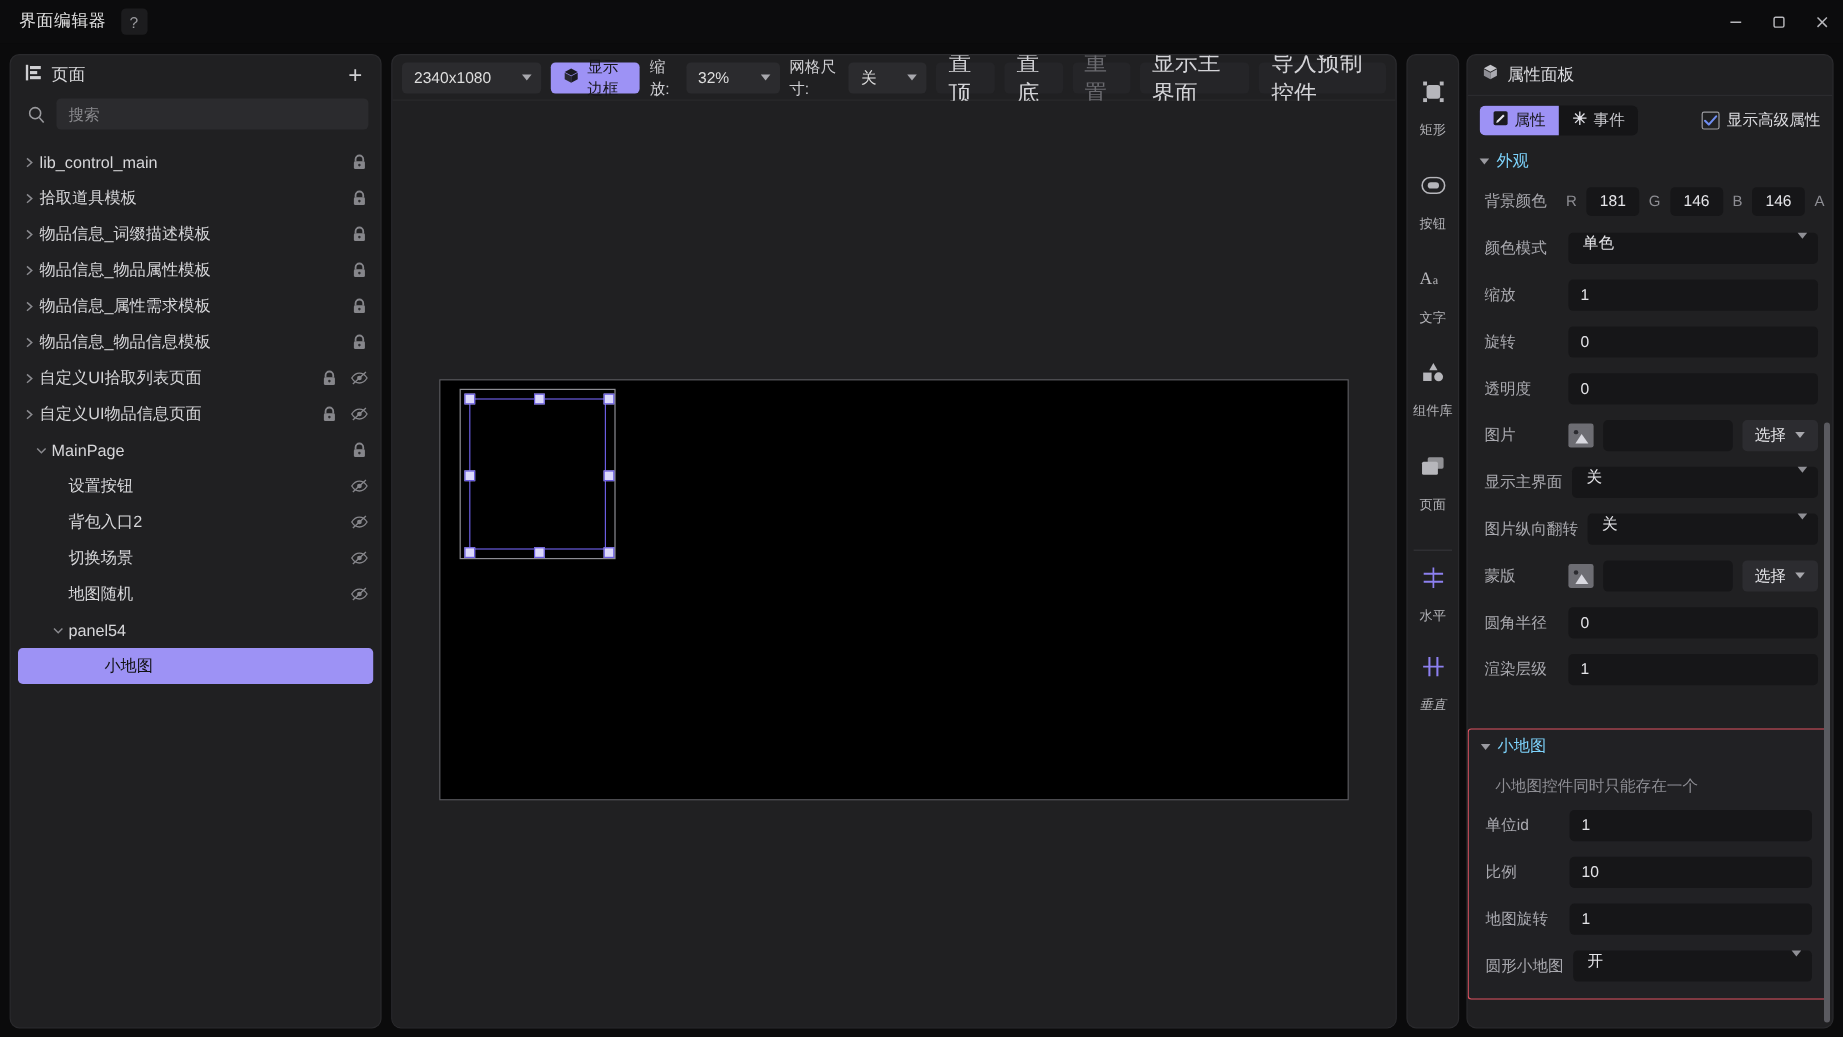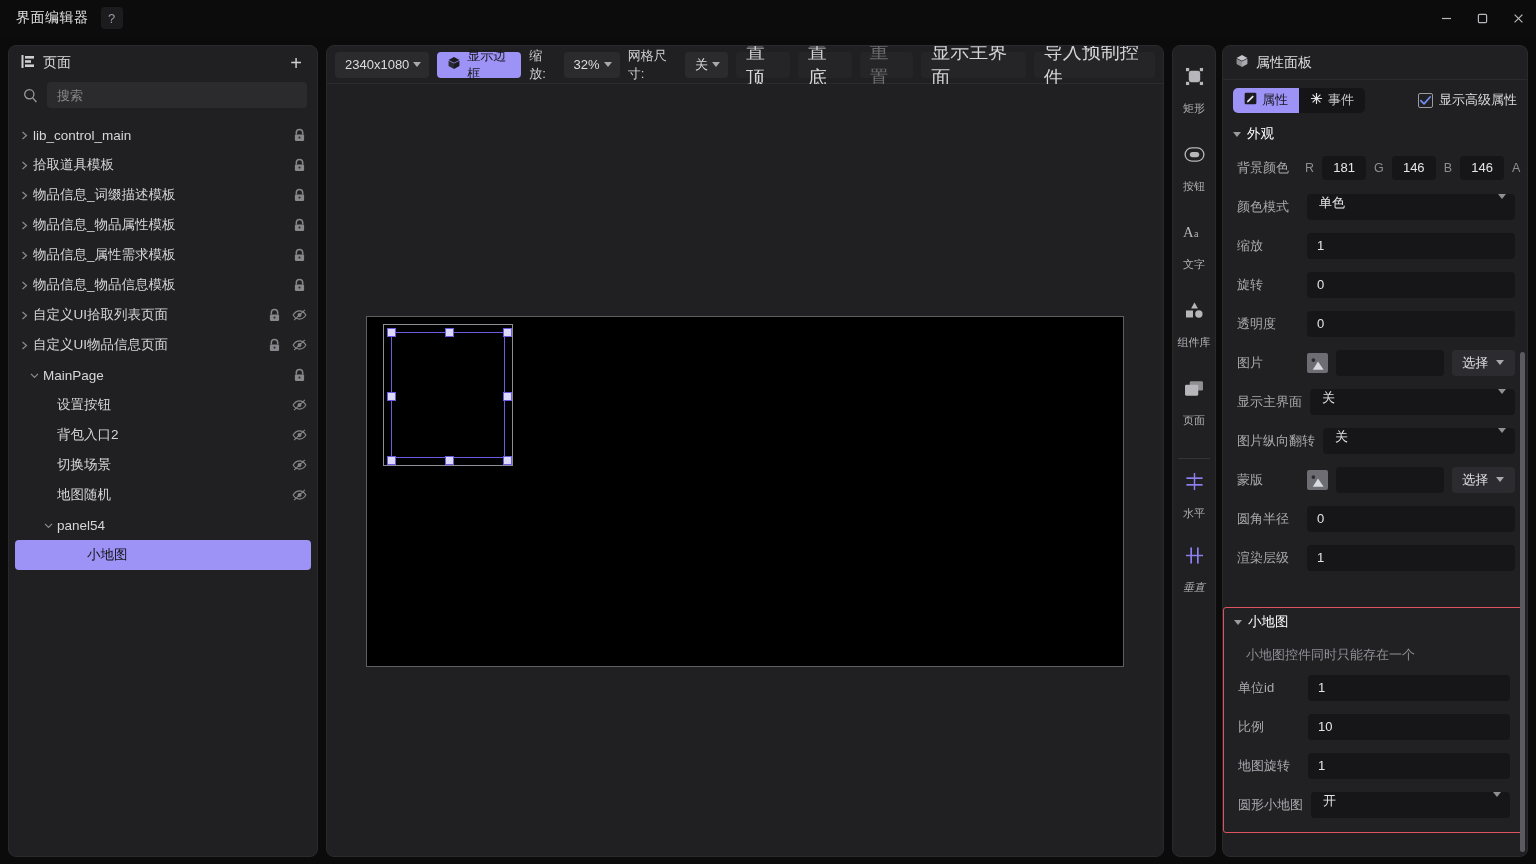--- a/index.html
+++ b/index.html
@@ -85,21 +85,21 @@
     background: #202022; border: 1px solid #2a2a2d; border-radius: 8px;
     overflow: hidden;
   }
   #canvas-toolbar {
     height: 38px; display: flex; align-items: center; gap: 8px;
     padding: 0 8px; border-bottom: 1px solid #2b2b2e;
   }
   .tb-select {
     height: 26px; background: #2b2b2e; border-radius: 4px; color: #ddd;
     font-size: 13px; display: flex; align-items: center; padding: 0 8px 0 10px;
-    cursor: pointer; gap: 4px;
+    cursor: pointer; gap: 26px;
   }
   .caret {
     width: 0; height: 0; border-left: 4.5px solid transparent;
     border-right: 4.5px solid transparent; border-top: 5px solid #a8a8ad;
   }
   #show-border-btn {
     height: 26px; background: #9d92f5; border-radius: 4px;
     display: flex; align-items: center; gap: 6px; padding: 0 10px;
     color: #16161a; font-size: 13px; cursor: pointer;
   }
@@ -164,21 +164,21 @@
   .tab.active { background: #9d92f5; color: #17171b; }
   #adv-toggle { margin-left: auto; display: flex; align-items: center; gap: 6px; cursor: pointer; }
   #adv-box {
     width: 15px; height: 15px; border: 1.5px solid #9b9ba0; border-radius: 2px;
     display: flex; align-items: center; justify-content: center;
   }
   #adv-label { font-size: 13px; color: #dcdce0; }
 
   .section-head {
     height: 28px; display: flex; align-items: center; gap: 6px; padding: 0 10px;
-    font-size: 13.5px; color: #ffffff; cursor: pointer;
+    font-size: 13.5px; color: #7dd3fc; cursor: pointer;
   }
   .sec-tri {
     width: 0; height: 0; border-left: 4.5px solid transparent;
     border-right: 4.5px solid transparent; border-top: 5px solid #9a9aa0;
   }
   .prop-row {
     height: 39px; display: flex; align-items: center; padding: 0 12px 0 14px; gap: 8px;
   }
   .prop-label { font-size: 13px; color: #a9a9af; white-space: nowrap; }
   .prop-input {

